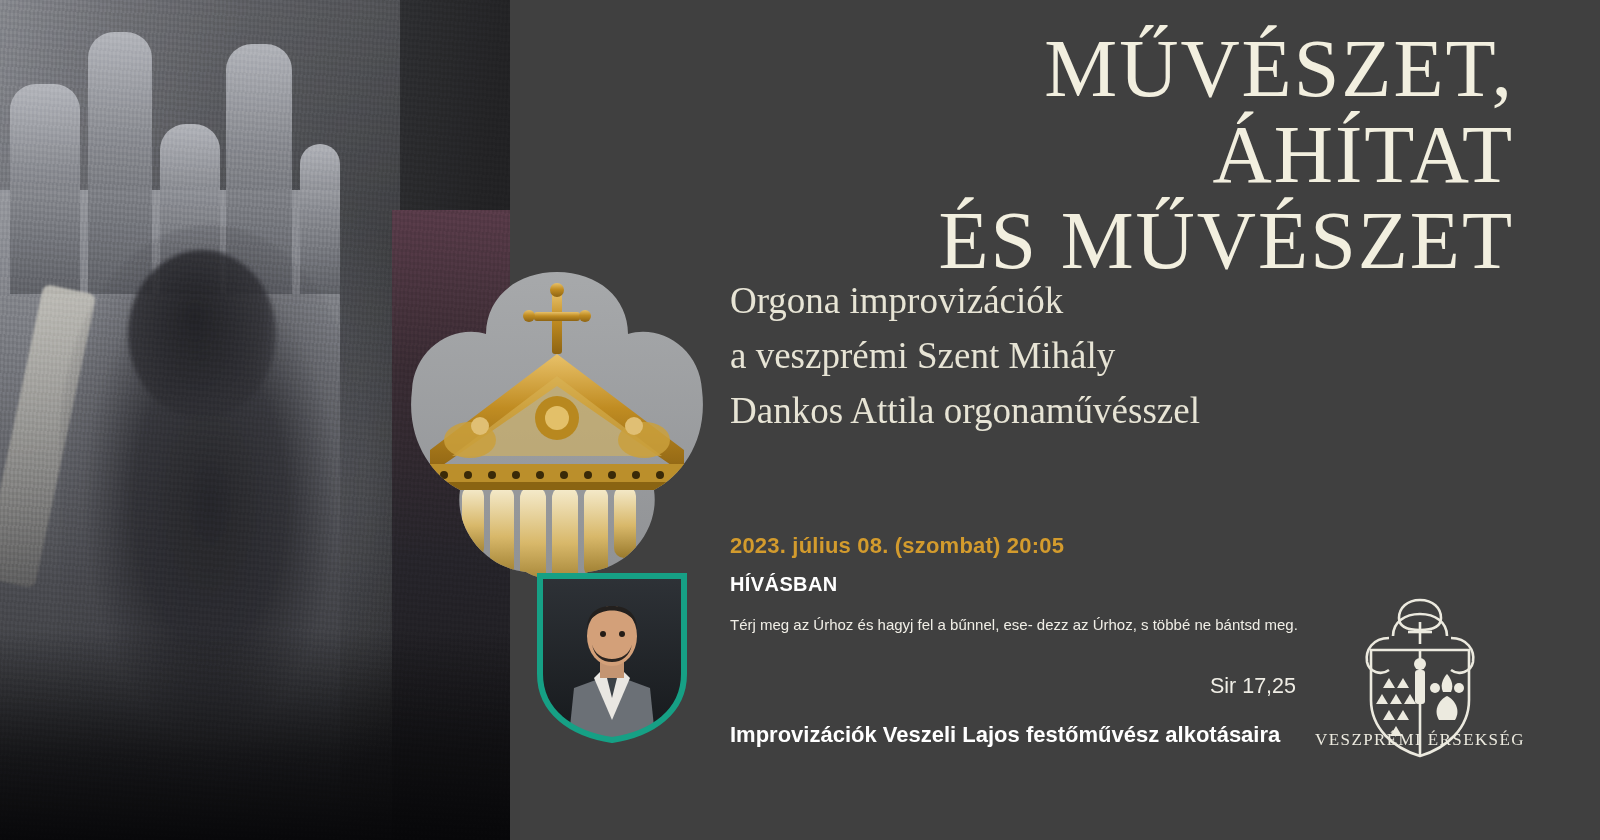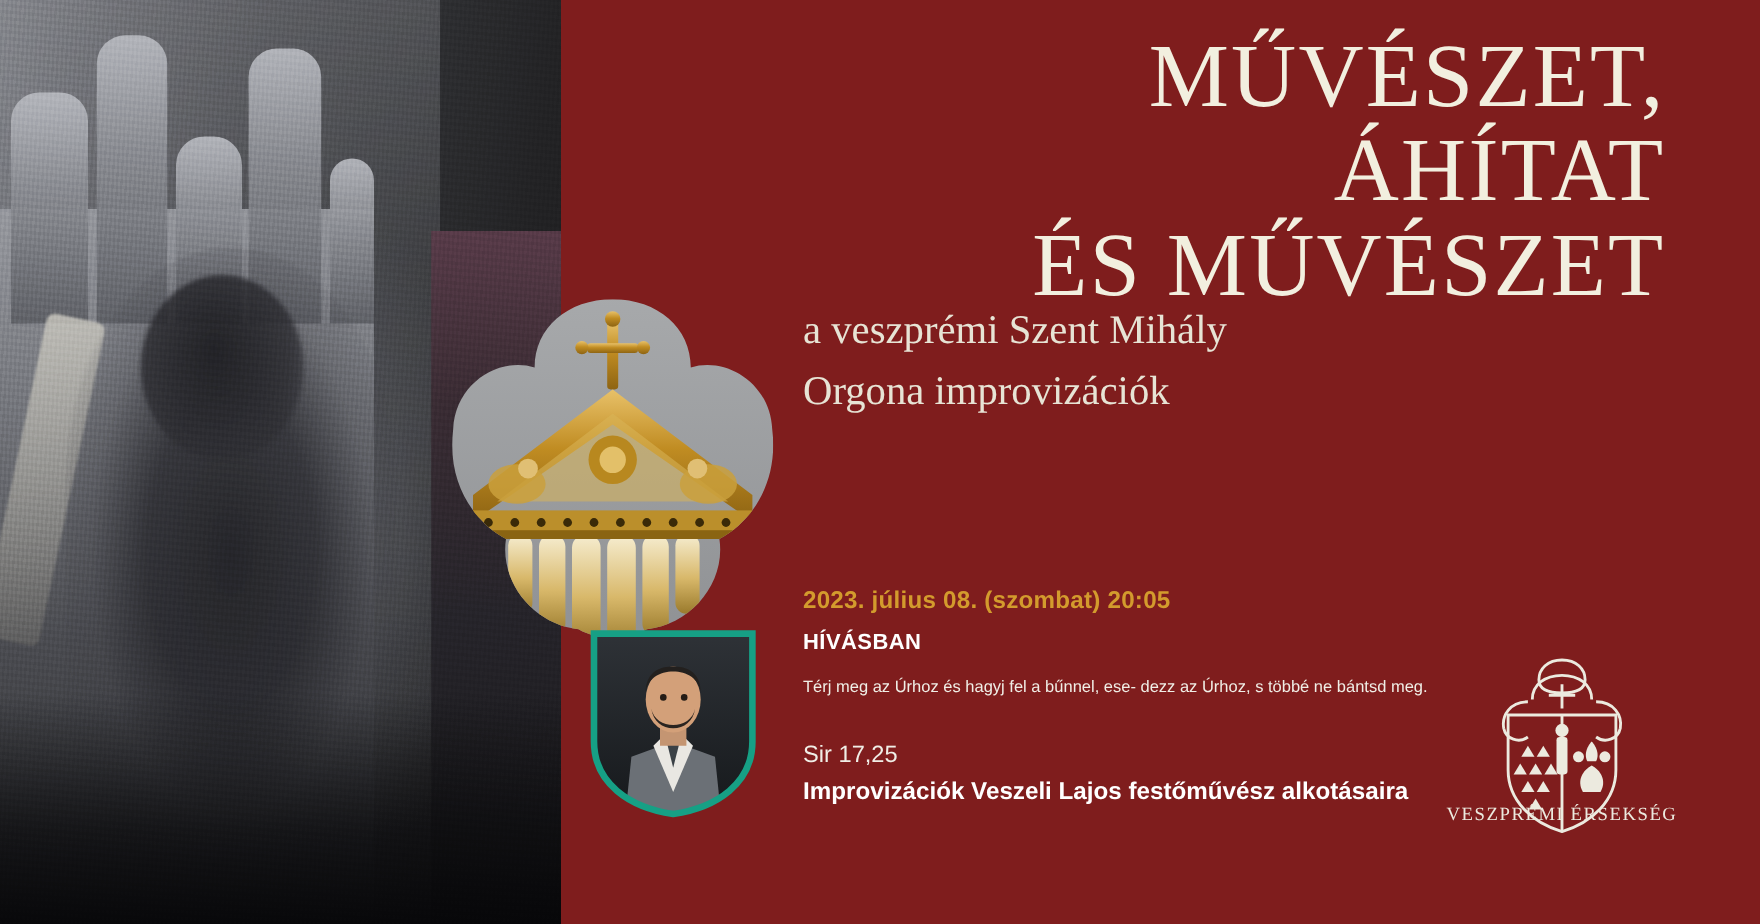--- a/index.html
+++ b/index.html
@@ -10,21 +10,21 @@
   body {
     width: 1600px;
     height: 840px;
     overflow: hidden;
     font-family: "Liberation Sans", sans-serif;
   }
   .poster {
     position: relative;
     width: 1600px;
     height: 840px;
-    background: #7f1d1d;
+    background: #404040;
     overflow: hidden;
   }
 
   
   .left-photo {
     position: absolute;
     left: 0;
     top: 0;
     width: 510px;
     height: 840px;
@@ -214,27 +214,28 @@
     width: 580px;
     color: #f0eee6;
     font-size: 15px;
     line-height: 1.42;
   }
   .quote-ref {
     position: absolute;
     left: 10px;
     top: 674px;
     width: 566px;
+    text-align: right;
     color: #f0eee6;
     font-size: 21.5px;
   }
   .footer-note {
     position: absolute;
     left: 10px;
-    top: 704px;
+    top: 720px;
     width: 600px;
     color: #ffffff;
     font-size: 22px;
     font-weight: 700;
     line-height: 1.4;
   }
 
   
   .coat {
     position: absolute;
@@ -390,22 +391,23 @@
   </div>
 
   <div class="content">
 
     <div class="headline">
       <span class="l1">MŰVÉSZET, ÁHÍTAT</span>
       <span class="l2">ÉS MŰVÉSZET</span>
     </div>
 
     <div class="subhead">
+      <span>Orgona improvizációk</span>
       <span>a veszprémi Szent Mihály</span>
-      <span>Orgona improvizációk</span>
+      <span>Dankos Attila orgonaművésszel</span>
     </div>
 
     <div class="datetime">2023. július 08. (szombat) 20:05</div>
     <div class="event-title">HÍVÁSBAN</div>
 
     <div class="quote">
       <span>Térj meg az Úrhoz és hagyj fel a bűnnel, ese-</span>
       <span>dezz az Úrhoz, s többé ne bántsd meg.</span>
     </div>
     <div class="quote-ref">Sir 17,25</div>

